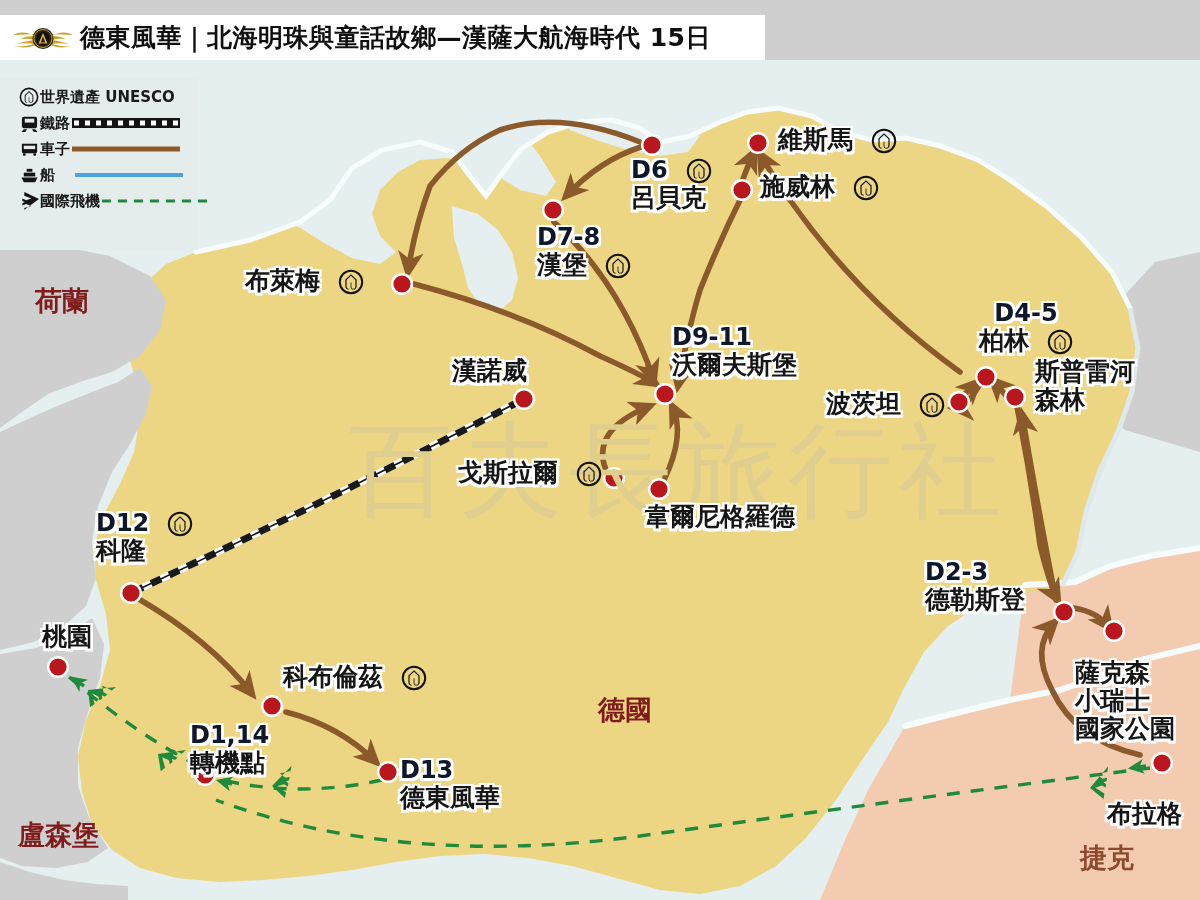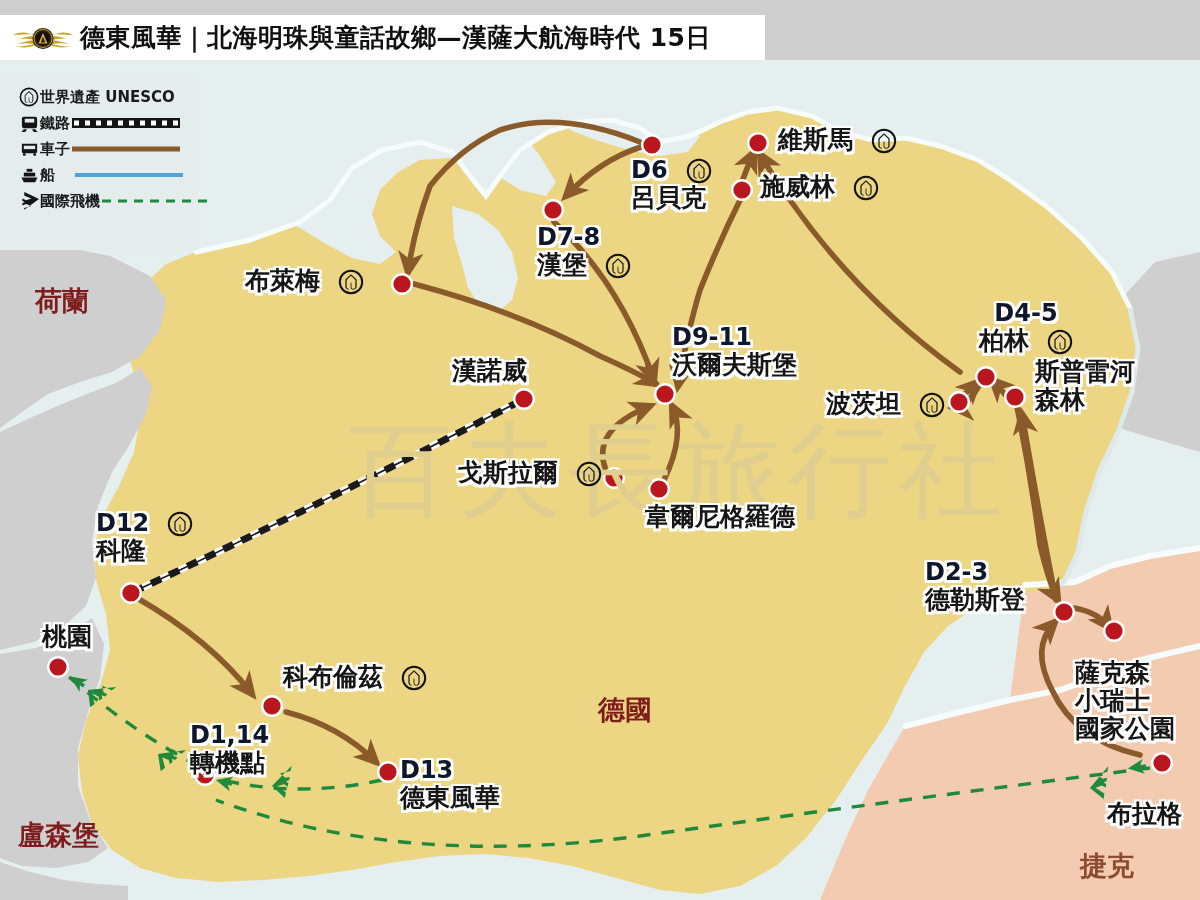--- a/index.html
+++ b/index.html
@@ -240,21 +240,21 @@
         </g>
       </g>
   </svg>
 
   <div id="watermark">百夫長旅行社</div>
 
   <div id="country-layer">
       <div class="ctry" style="left: 35px; top: 283px;">荷蘭</div>
       <div class="ctry" style="left: 598px; top: 660px; margin-top: 32px;">德國</div>
       <div class="ctry" style="left: 18px; top: 817px;">盧森堡</div>
-      <div class="ctry cz" style="left: 1080px; top: 840px; margin-top: 8px;">捷克</div>
+      <div class="ctry cz" style="left: 1080px; top: 840px;">捷克</div>
     </div>
 
   <div id="label-layer">
       <div class="lab" style="left: 778px; top: 126px;">
         <div class="ln">
           <span class="nm">維斯馬</span>
           <svg class="uico" width="26" height="26" viewBox="0 0 26 26">
             <circle cx="13" cy="13" r="11.2" fill="none" stroke="#111" stroke-width="2"></circle>
             <path d="M13,5.2 L18.6,10.6 L18.6,17.4 C18.6,19.2 17,20.6 15.2,20.6 C13.6,20.6 12.6,19.4 12.6,18 L12.6,13.6 L13.4,13.6 L13.4,18 C13.4,19 14.2,19.8 15.2,19.8 C16.4,19.8 17.4,18.9 17.4,17.4 L17.4,11 L13,6.8 L8.6,11 L8.6,17.4 C8.6,18.9 9.6,19.8 10.8,19.8 L10.8,20.6 C9,20.6 7.4,19.2 7.4,17.4 L7.4,10.6 Z" fill="#111"></path>
           </svg>

